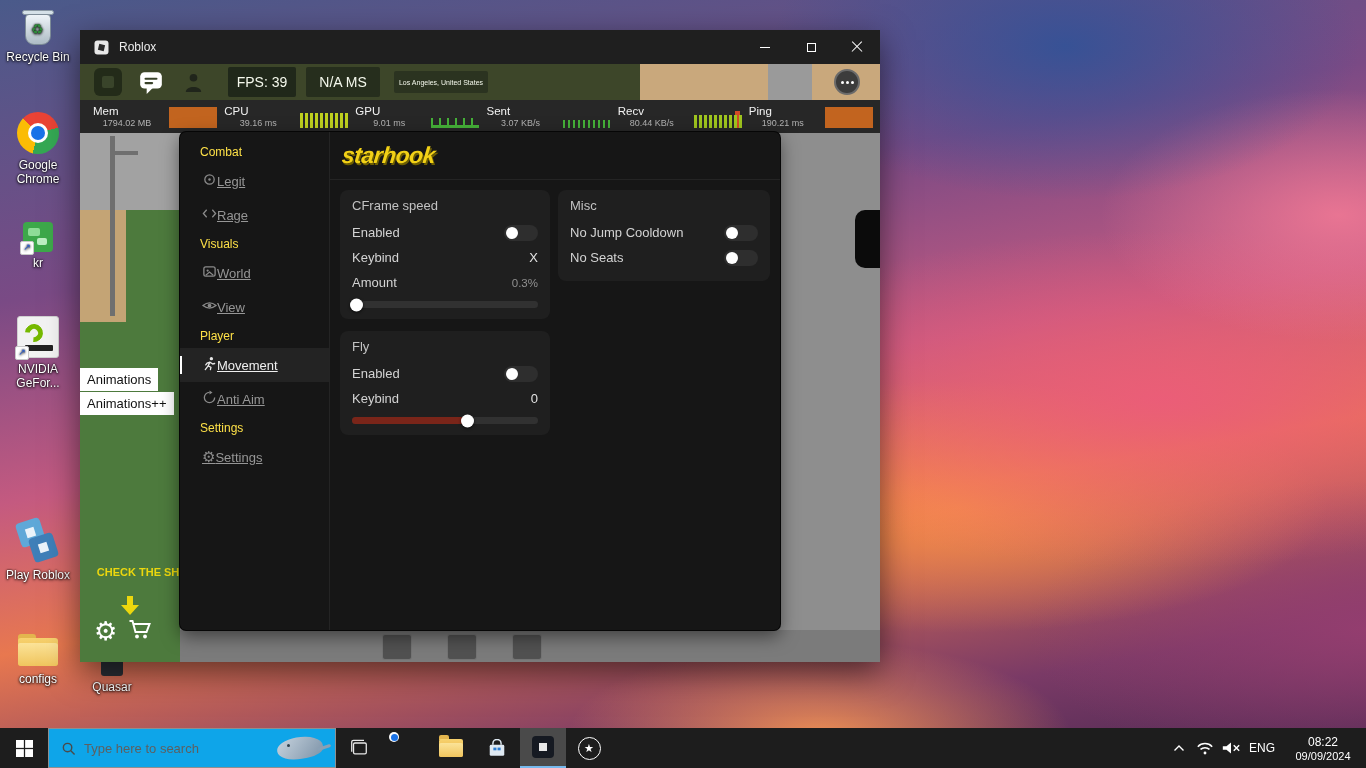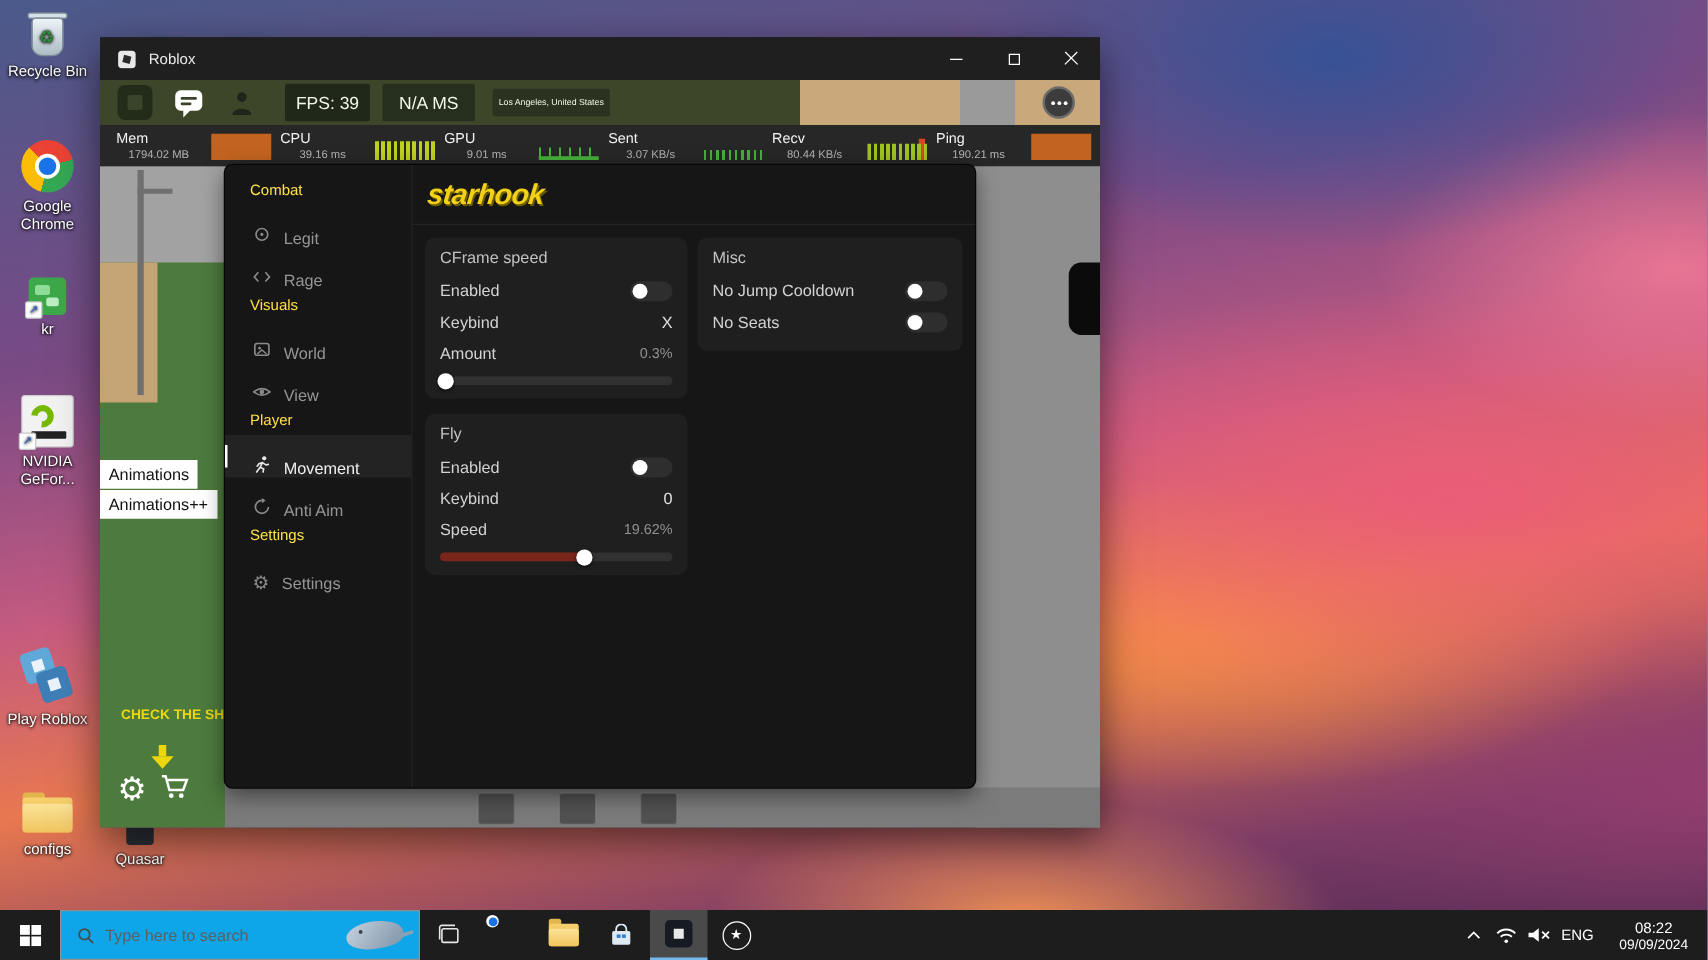--- a/index.html
+++ b/index.html
@@ -130,21 +130,21 @@
   .graph-sent::after { height:8px; background:repeating-linear-gradient(90deg,#45b038 0 2px,transparent 2px 5px); }
   .graph-recv::before { content:""; position:absolute; right:4px; bottom:1px; width:5px; height:17px; background:#d14a26; }
   .graph-recv::after { height:13px; background:repeating-linear-gradient(90deg,#9ec41e 0 3px,transparent 3px 5px); }
   .graph-ping::after { height:21px; background:#c2641f; }
 
   
   .cheat { left:100px; top:68px; width:600px; height:498px; background:#161616; border-radius:6px;
            box-shadow:0 0 0 1px #060606, 0 6px 18px rgba(0,0,0,.5); display:flex; overflow:hidden; }
   .cs { width:150px; border-right:1px solid #242424; padding-top:8px; }
   .cs-section { height:24px; display:flex; align-items:center; padding-left:20px; color:#fde047; font-size:12px; }
-  .cs-item { height:34px; display:flex; align-items:flex-end; padding-left:22px; gap:10px; color:#969696; font-size:13px; position:relative; cursor:default; }
+  .cs-item { height:34px; display:flex; align-items:center; padding-left:22px; color:#969696; font-size:13px; position:relative; cursor:default;text-decoration:underline; }
   .cs-item svg, .cs-item .gear-sm { color:#8a8a8a; }
   .cs-item.active { background:#232323; color:#efefef; }
   .cs-item.active svg { color:#e8e8e8; }
   .cs-item.active::before { content:""; position:absolute; left:0; top:8px; bottom:8px; width:2px; background:#fff; }
   .gear-sm::before { content:"⚙"; font-size:15px; line-height:1; }
 
   .cmain { flex:1; display:flex; flex-direction:column; }
   .chead { height:48px; display:flex; align-items:center; padding-left:12px; border-bottom:1px solid #242424; }
   .logo { font-size:23px; font-style:italic; font-weight:bold; color:#f2d117; letter-spacing:-.5px;
           transform:skewX(-6deg); text-shadow:1.5px 1.5px 0 #6d5e00; }
@@ -453,24 +453,20 @@
                 <div class="row">
                   <span class="r-label">Enabled</span>
                   <span class="toggle">
                       <span class="knob"></span>
                     </span>
                 </div>
                 <div class="row">
                   <span class="r-label">Keybind</span>
                   <span class="kb-val">0</span>
                 </div>
-                <div class="row">
-                  <span class="r-label">Speed</span>
-                  <span class="pct">19.62%</span>
-                </div>
                 <div class="slider">
                   <div class="slider-fill" style="width: 62%;">
                       <span class="slider-knob"></span>
                     </div>
                 </div>
               </div>
             </div>
 
             <div class="col-r">
               <div class="group">

